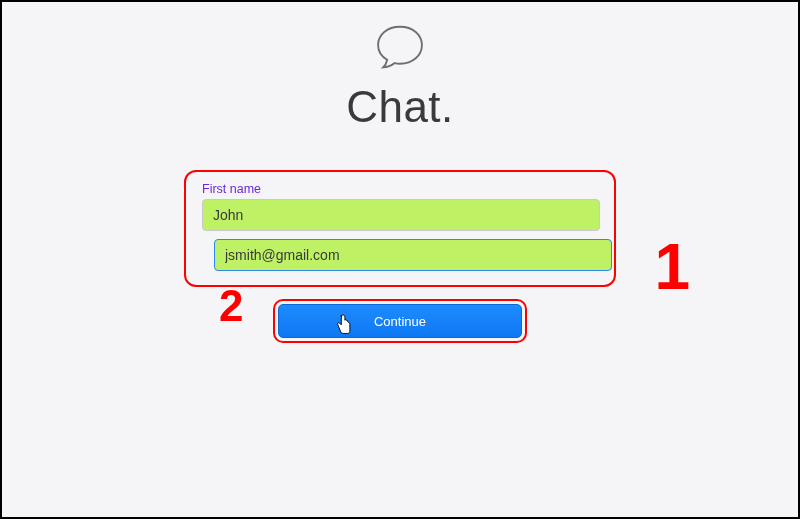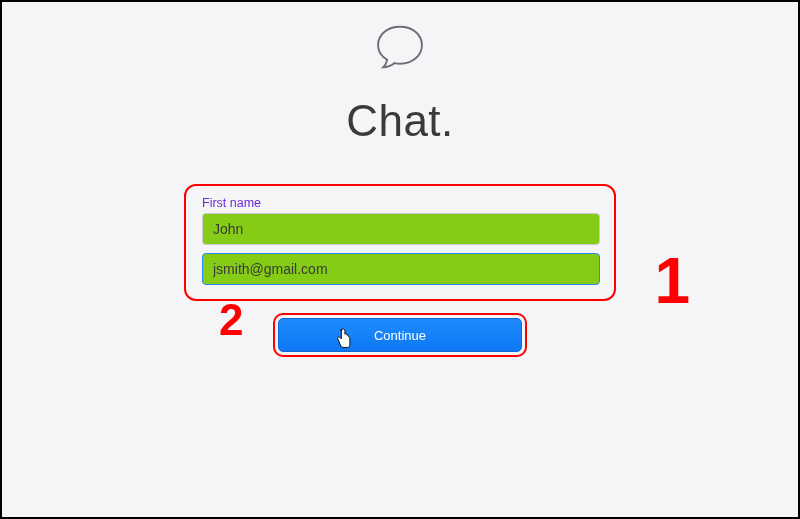--- a/index.html
+++ b/index.html
@@ -24,21 +24,21 @@
       height: 58px;
       display: flex;
       align-items: center;
       justify-content: center;
     }
     .chat-icon svg { width: 54px; height: 54px; }
     .title {
       font-size: 44px;
       font-weight: 400;
       color: #3a3a3c;
-      margin-top: 20px;
+      margin-top: 6px;
       letter-spacing: 0.5px;
     }
     .subtitle {
       font-size: 20px;
       font-weight: 300;
       color: #6d6d72;
       margin-top: 18px;
     }
     .form-wrap {
       position: relative;
@@ -53,28 +53,29 @@
       font-size: 12.5px;
       color: #6d28d9;
       margin-bottom: 3px;
       display: block;
     }
     .field-input {
       width: 398px;
       height: 32px;
       border: 1px solid #c9c9cc;
       border-radius: 4px;
-      background: #84cc16;
+      background: #bef264;
       padding: 0 10px;
       font-size: 14px;
       color: #3a3a3c;
       outline: none;
     }
     .field-input.focused {
       border: 1.5px solid #2f86f6;
+      margin-left: 12px;
     }
     .annot-1 {
       position: absolute;
       right: -76px;
       top: 58px;
       font-size: 64px;
       font-weight: 700;
       color: #ff0000;
       font-family: "Arial Black", Arial, sans-serif;
     }

